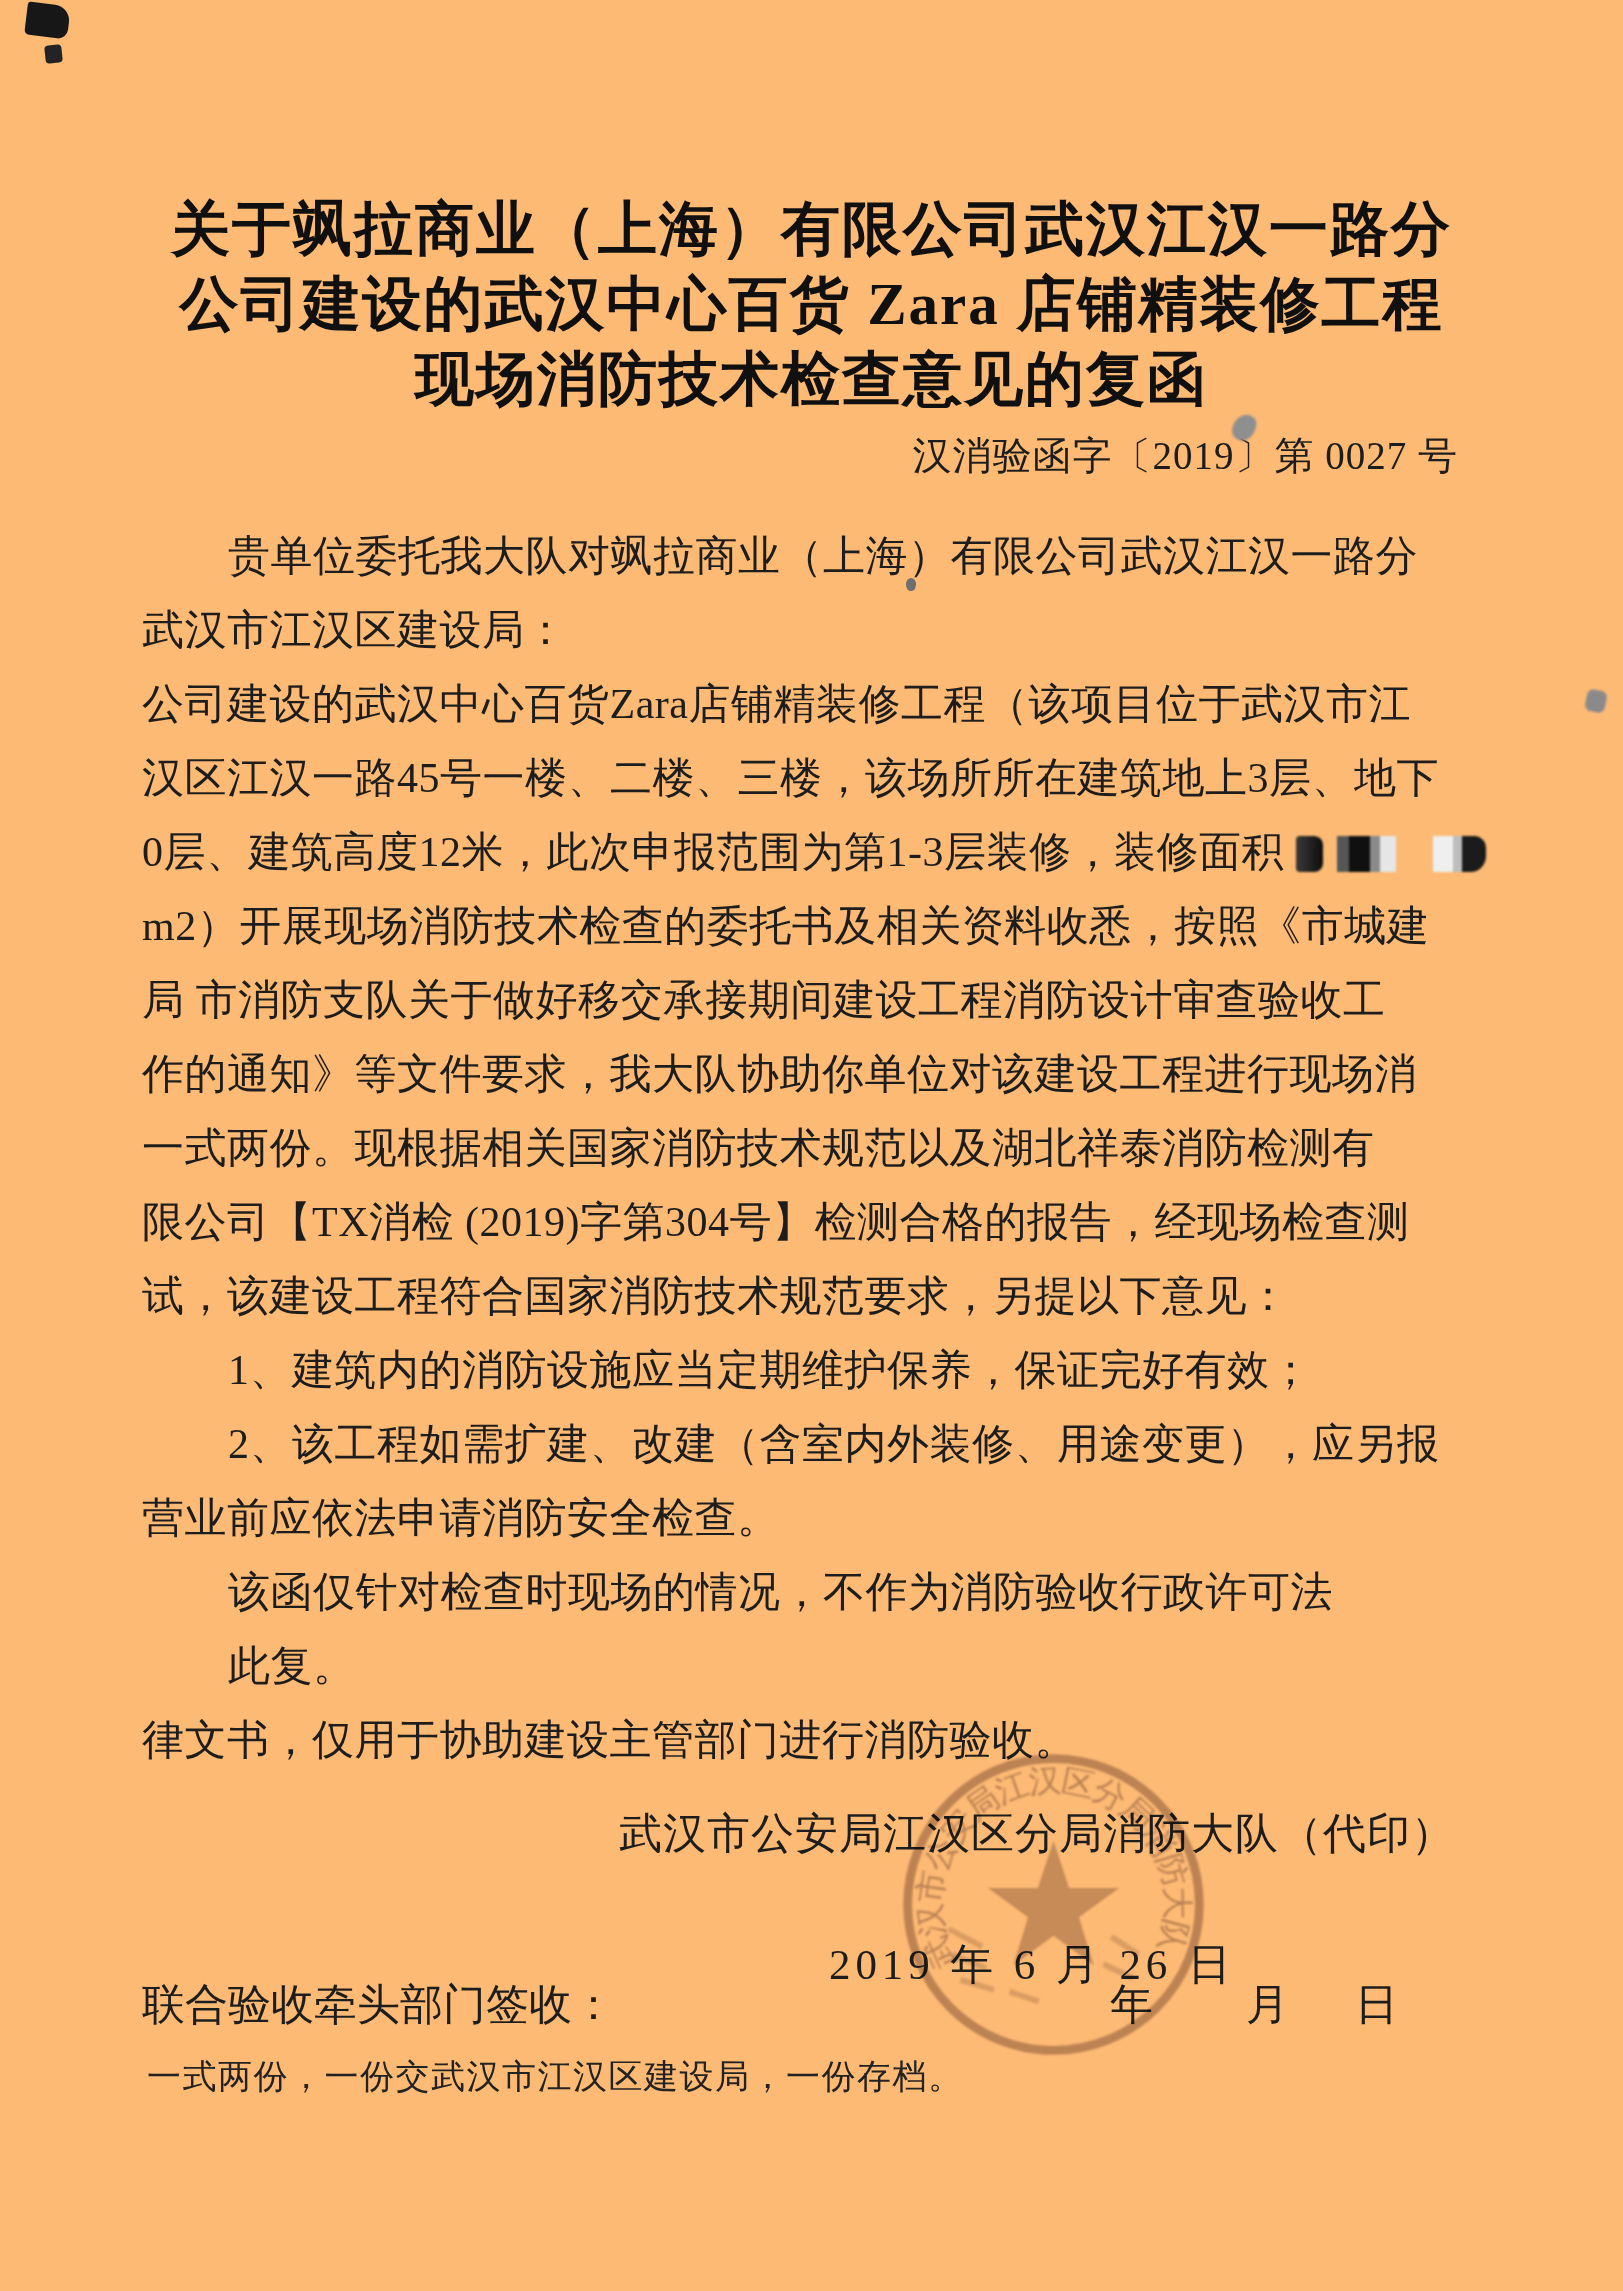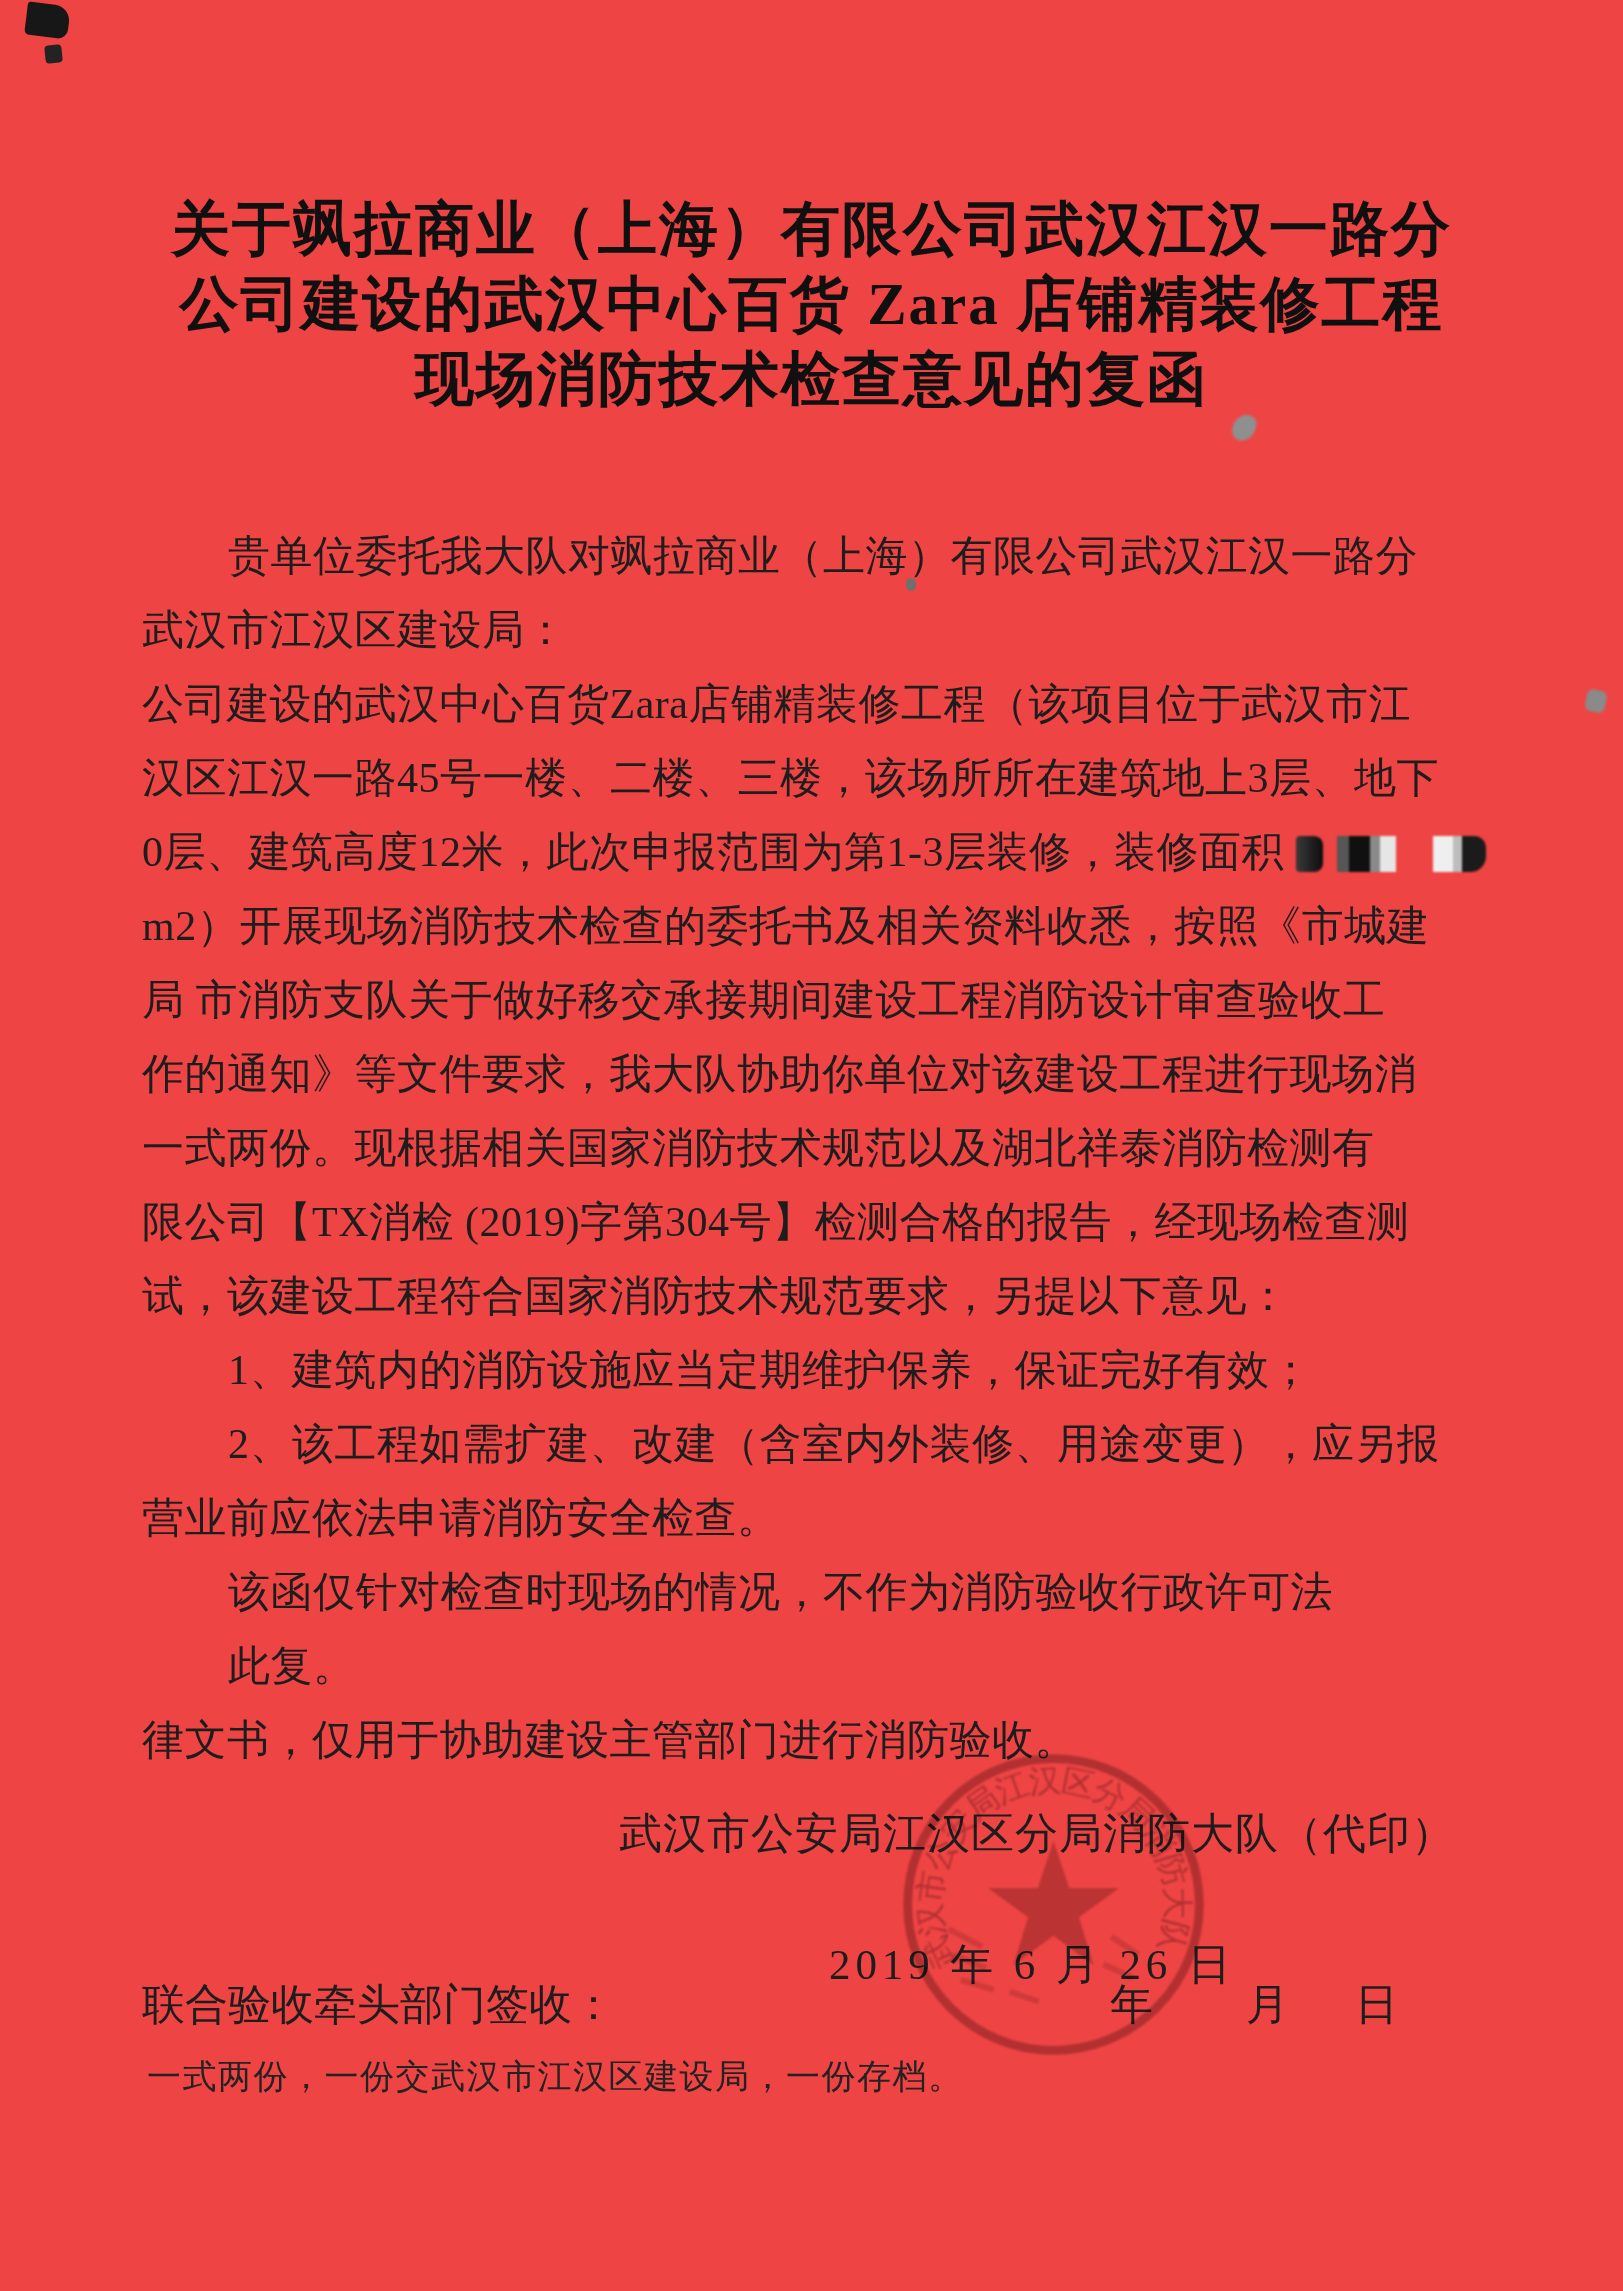--- a/index.html
+++ b/index.html
@@ -1,18 +1,18 @@
 <!DOCTYPE html>
 <html><head>
 <meta charset="utf-8">
 <style>
   html,body{margin:0;padding:0;background:#e8e8e8;}
   .page{
     position:relative;width:1623px;height:2292px;margin:0 auto;
-    background:#ef4444;overflow:hidden;
+    background:#fdba74;overflow:hidden;
     font-family:"Liberation Serif","DejaVu Serif",serif;
     color:#1d1d1d;
   }
   
   .title{
     position:absolute;top:192px;left:0;width:100%;margin:0;
     text-align:center;font-size:59px;font-weight:bold;line-height:75px;
     letter-spacing:2px;color:#101010;
   }
   .title .tline{display:block;white-space:nowrap;}
@@ -59,20 +59,21 @@
 <body>
 
 <div class="page">
 
   <h1 class="title">
     <span class="tline">关于飒拉商业（上海）有限公司武汉江汉一路分</span>
     <span class="tline">公司建设的武汉中心百货 Zara 店铺精装修工程</span>
     <span class="tline">现场消防技术检查意见的复函</span>
   </h1>
 
+  <div class="docnum">汉消验函字〔2019〕第 0027 号</div>
 
   <div class="body" id="body-lines">
       <div class="line indent">贵单位委托我大队对飒拉商业（上海）有限公司武汉江汉一路分</div>
       <div class="line">武汉市江汉区建设局：</div>
       <div class="line">公司建设的武汉中心百货Zara店铺精装修工程（该项目位于武汉市江</div>
       <div class="line">汉区江汉一路45号一楼、二楼、三楼，该场所所在建筑地上3层、地下</div>
       <div class="line">0层、建筑高度12米，此次申报范围为第1-3层装修，装修面积<span class="redact"><span class="rb r1"></span><span class="rb r2"></span><span class="rb r3"></span></span></div>
       <div class="line">m2）开展现场消防技术检查的委托书及相关资料收悉，按照《市城建</div>
       <div class="line">局  市消防支队关于做好移交承接期间建设工程消防设计审查验收工</div>
       <div class="line">作的通知》等文件要求，我大队协助你单位对该建设工程进行现场消</div>

